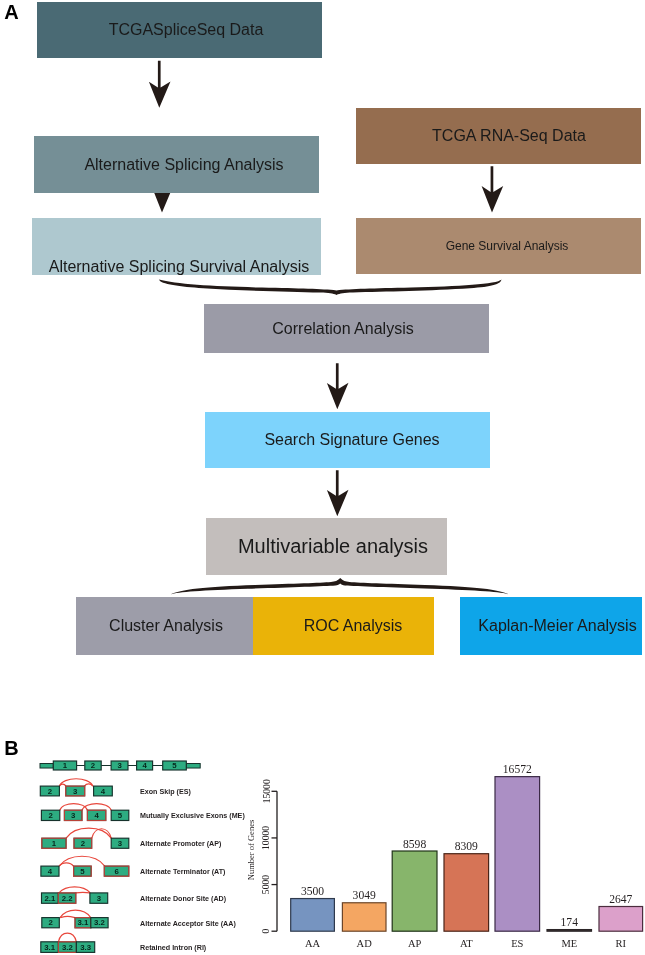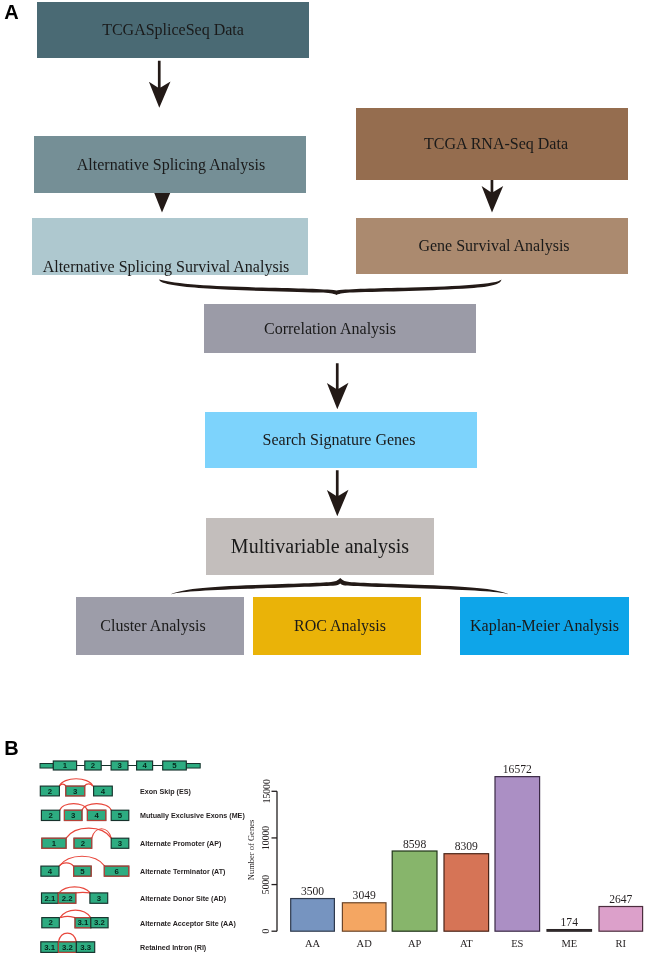--- a/index.html
+++ b/index.html
@@ -2,21 +2,21 @@
 <html><head>
 <meta charset="utf-8">
 <style>
   html,body{margin:0;padding:0;background:#fff;}
   body{width:645px;height:955px;position:relative;overflow:hidden;
        font-family:"Liberation Serif", serif;}
   .fig{position:absolute;left:0;top:0;width:645px;height:955px;}
   .panel-letter{position:absolute;font-family:"Liberation Sans", sans-serif;
        font-weight:bold;font-size:20px;color:#000;line-height:1;}
   .fbox{position:absolute;display:flex;align-items:center;justify-content:center;
-        font-family:Liberation Serif, serif;color:#1a1a1a;}
+        font-family:Liberation Sans, sans-serif;color:#1a1a1a;padding-left:13px;}
   svg{position:absolute;left:0;top:0;overflow:visible;}
 </style>
 </head>
 <body>
 
 <div class="fig">
   <div class="panel-letter" id="panelA" style="left:4.3px;top:1.5px;">A</div>
   <div class="panel-letter" id="panelB" style="left:4.2px;top:738.3px;">B</div>
   <div id="flow-layer">
     <svg class="flow-svg" width="645" height="680" viewBox="0 0 645 680">
@@ -52,24 +52,24 @@
     </svg>
   <div class="fbox" style="left: 37px; top: 2px; width: 272px; height: 56px; background: rgb(74, 106, 116); font-size: 16px;">
         <span>TCGASpliceSeq Data</span>
       </div>
       <div class="fbox" style="left: 34px; top: 110px; width: 272px; height: 57px; background: rgb(117, 143, 150); font-size: 16px; margin-top: 26px;">
         <span style="transform: translateX(1px);">Alternative Splicing Analysis</span>
       </div>
       <div class="fbox" style="left: 32px; top: 218px; width: 276px; height: 57px; background: rgb(174, 200, 207); font-size: 16px;">
         <span style="transform: translateX(-4px); margin-top: 40px;">Alternative Splicing Survival Analysis</span>
       </div>
-      <div class="fbox" style="left: 356px; top: 108px; width: 272px; height: 72px; background: rgb(149, 109, 79); font-size: 16px;">
+      <div class="fbox" style="left: 356px; top: 108px; width: 272px; height: 56px; background: rgb(149, 109, 79); font-size: 16px;">
         <span style="transform: translateX(4px);">TCGA RNA-Seq Data</span>
       </div>
-      <div class="fbox" style="left: 356px; top: 218px; width: 272px; height: 56px; background: rgb(171, 138, 111); font-size: 16px;">
+      <div class="fbox" style="left: 356px; top: 218px; width: 272px; height: 56px; background: rgb(171, 138, 111); font-size: 12px;">
         <span style="transform: translateX(2px);">Gene Survival Analysis</span>
       </div>
       <div class="fbox" style="left: 204px; top: 304px; width: 272px; height: 49px; background: rgb(155, 155, 167); font-size: 16px;">
         <span style="transform: translateX(-10px);">Correlation Analysis</span>
       </div>
       <div class="fbox" style="left: 205px; top: 412px; width: 272px; height: 56px; background: #7dd3fc; font-size: 16px;">
         <span style="transform: translateX(-2px);">Search Signature Genes</span>
       </div>
       <div class="fbox" style="left: 206px; top: 518px; width: 228px; height: 57px; background: rgb(195, 190, 188); font-size: 20px;">
         <span>Multivariable analysis</span>

